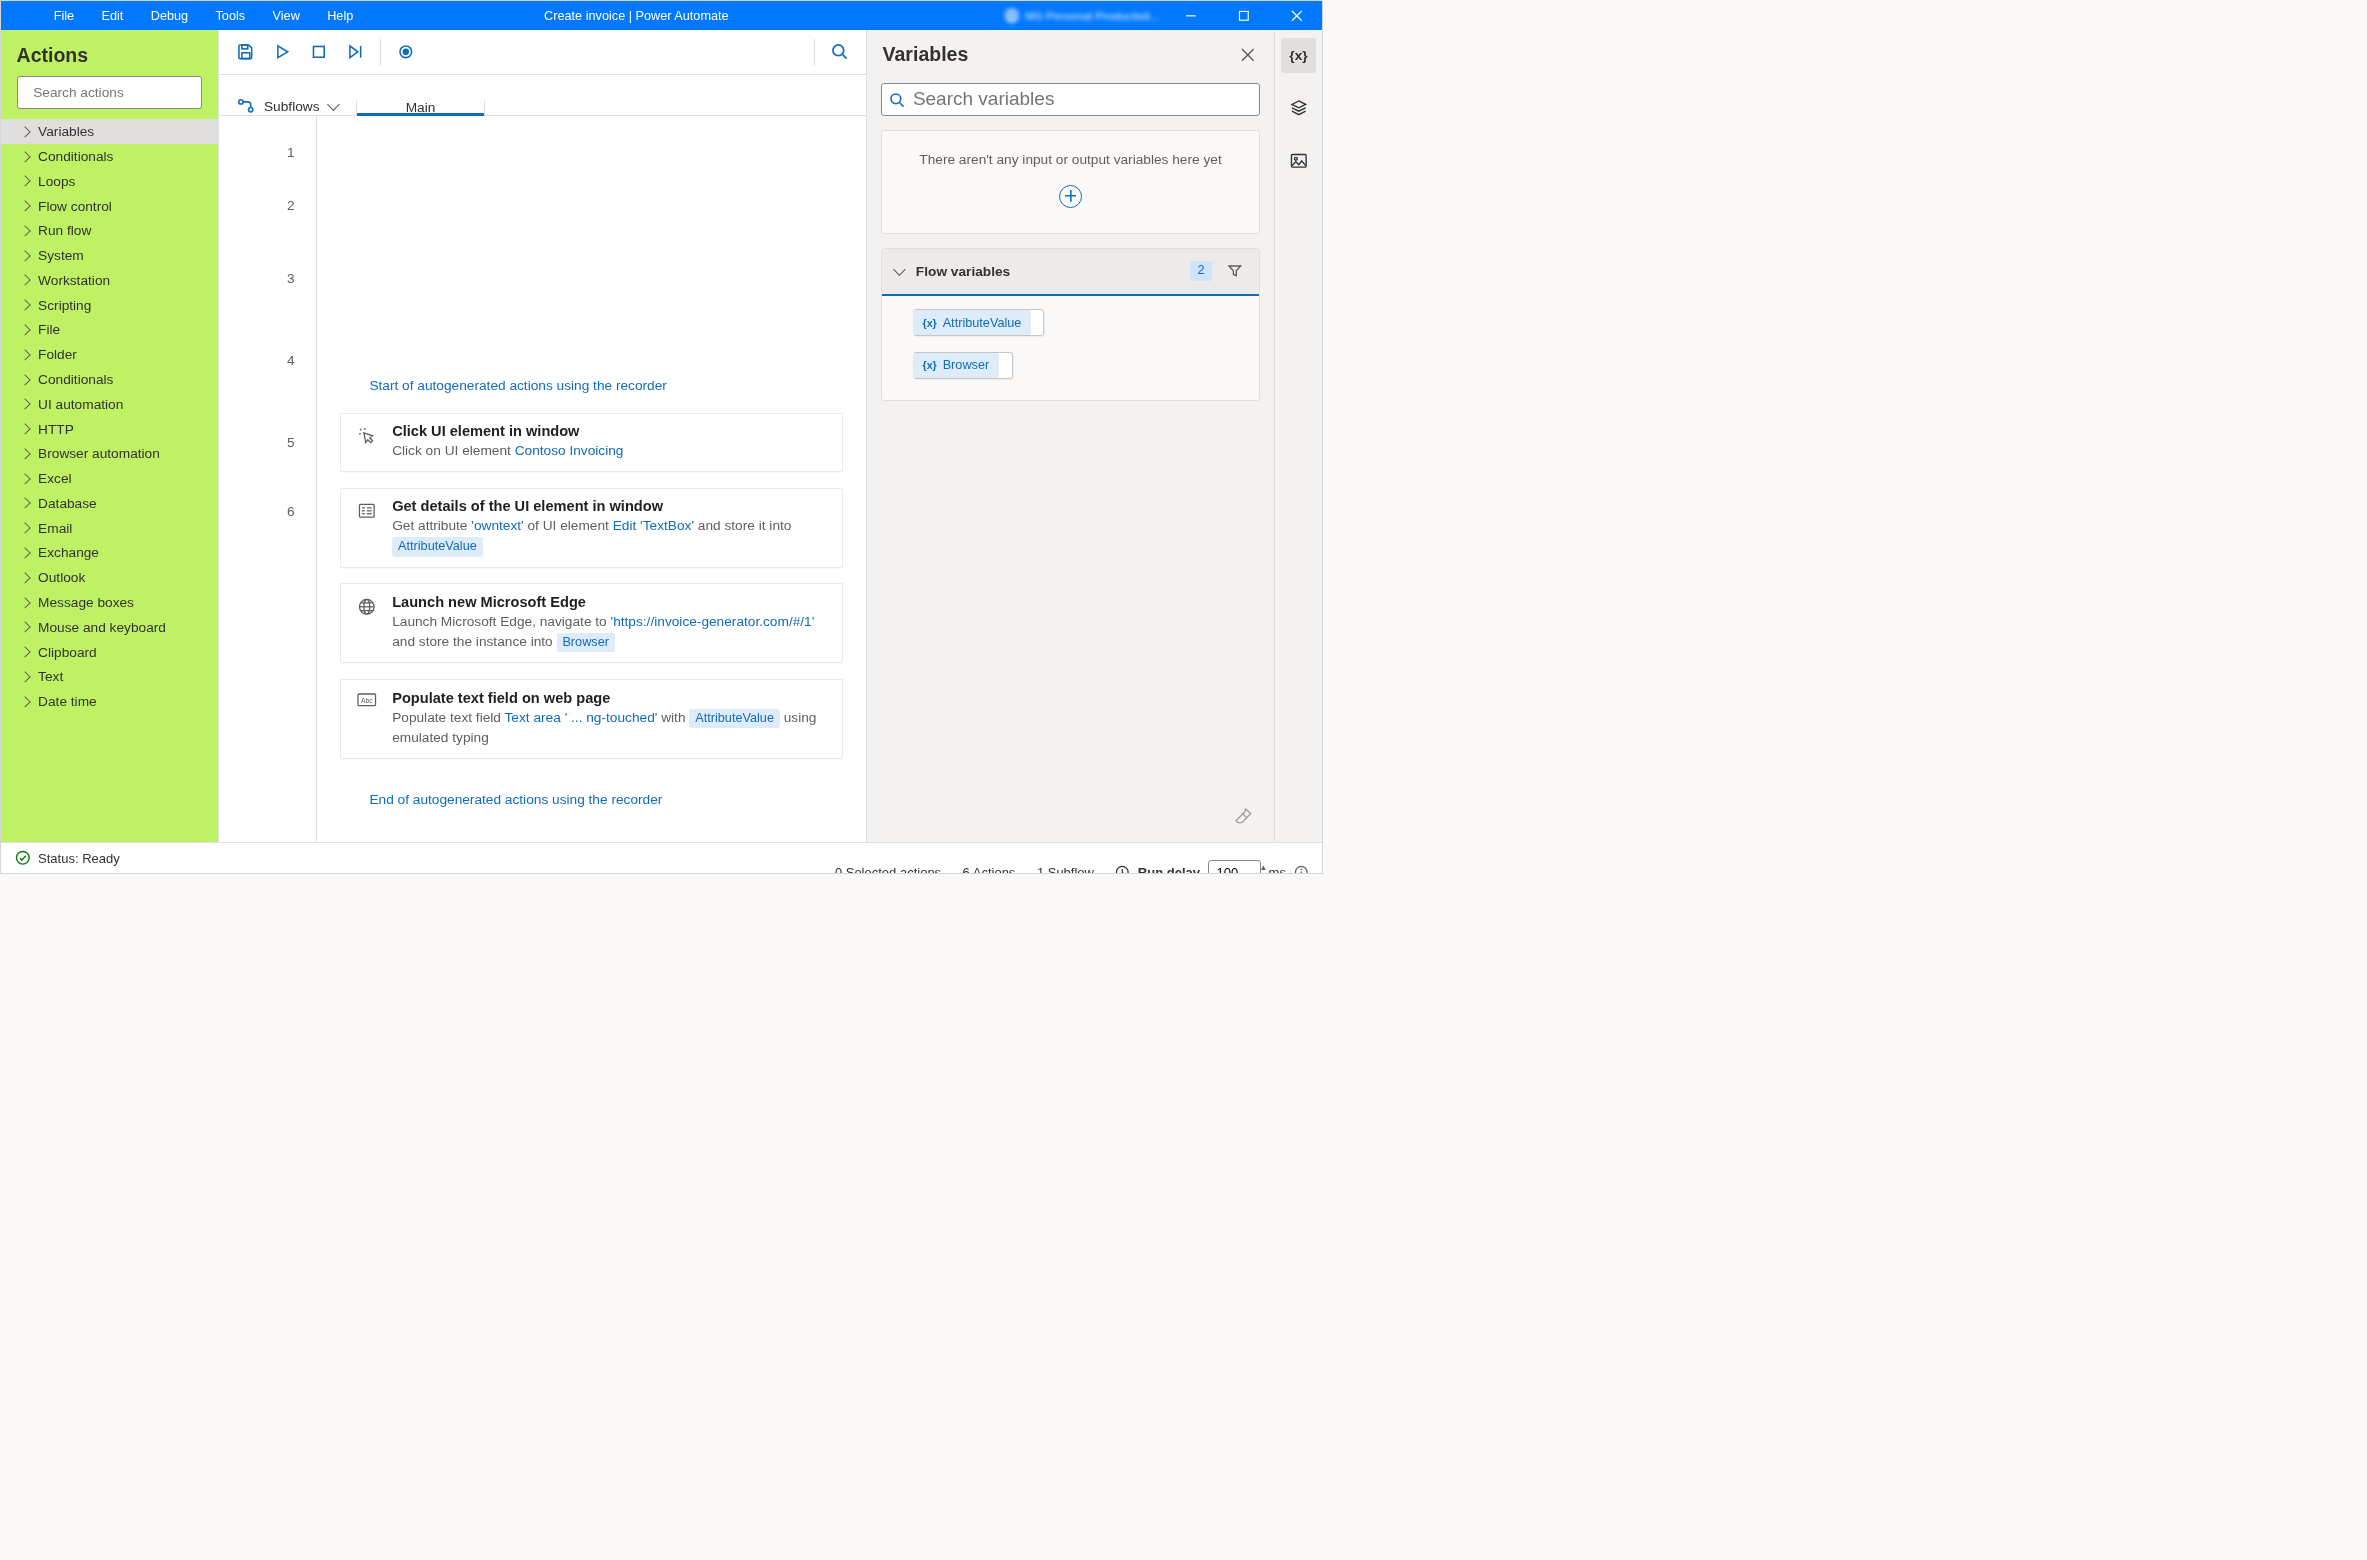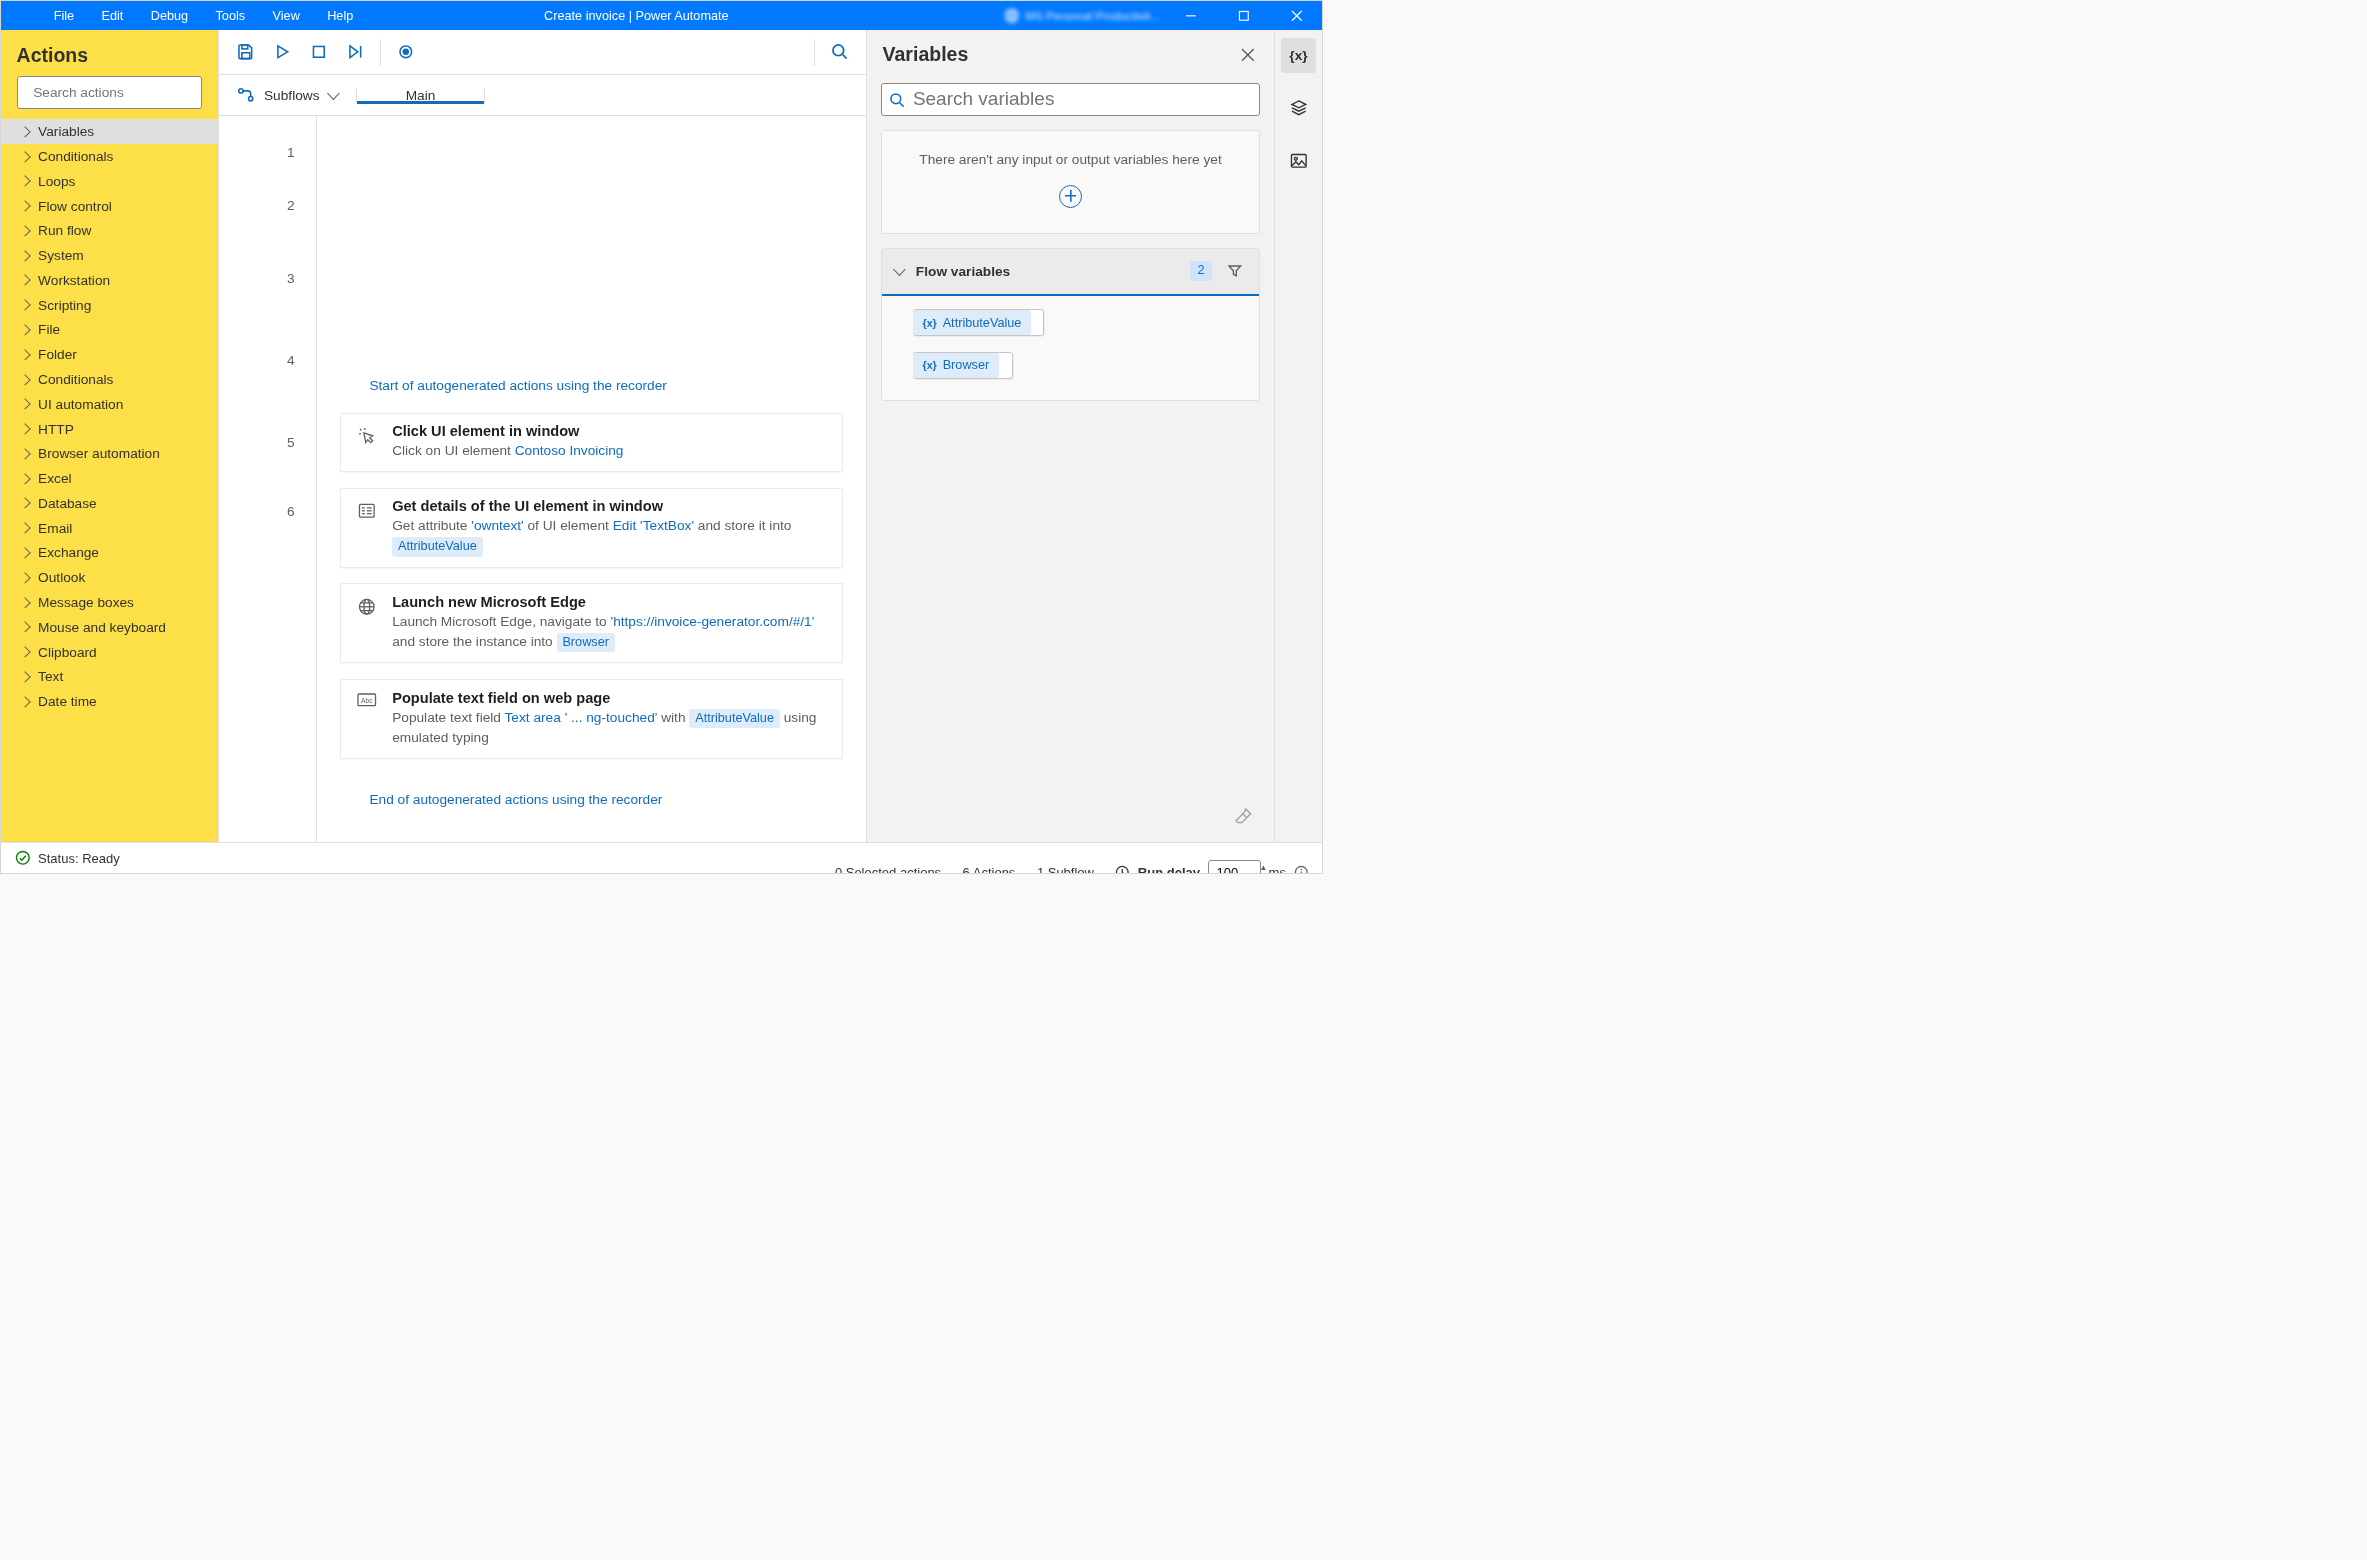--- a/index.html
+++ b/index.html
@@ -12,37 +12,37 @@
   .titlebar-menu-item { padding: 5.9px 13.7px; cursor: pointer; }
   .titlebar-title { flex: 1; text-align: center; padding-right: 98px; }
   .titlebar-right { display: flex; align-items: center; gap: 9.8px; padding-right: 3.9px; }
   .titlebar-user { display: flex; align-items: center; gap: 5.9px; font-size: 11.7px; filter: blur(2px); opacity: 0.9; }
   .win-btn { width: 43px; height: 29px; display: flex; align-items: center; justify-content: center; cursor: pointer; }
 
   
   .body { flex: 1; display: flex; min-height: 0; }
 
   
-  .actions-panel { width: 218px; background: #fde047; display: flex; flex-direction: column; border-right: 1px solid #e1dfdd; }
+  .actions-panel { width: 218px; background: #bef264; display: flex; flex-direction: column; border-right: 1px solid #e1dfdd; }
   .panel-title { font-size: 19.5px; font-weight: 600; padding: 13.7px 15.6px 9.8px 15.6px; }
   .search-box { margin: 0 15.6px 9.8px 15.6px; height: 33px; border: 1px solid #8a8886; border-radius: 2.9px; background: #fff; display: flex; align-items: center; padding: 0 7.8px; gap: 7.8px; }
   .search-box input { border: none; outline: none; flex: 1; font-size: 13.7px; color: #605e5c; background: transparent; }
   .action-tree { flex: 1; overflow-y: auto; padding-bottom: 9.8px; }
   .action-row { display: flex; align-items: center; gap: 9.8px; padding: 4.9px 15.6px 4.9px 19.5px; cursor: pointer; font-size: 13.7px; }
   .action-row.selected { background: #e1dfdd; }
   .chev-r { width: 7.8px; height: 7.8px; border-right: 1.5px solid #605e5c; border-bottom: 1.5px solid #605e5c; transform: rotate(-45deg); flex-shrink: 0; }
 
   
   .designer { flex: 1; display: flex; flex-direction: column; min-width: 0; border-right: 1px solid #e1dfdd; }
   .toolbar { height: 45px; display: flex; align-items: center; padding: 0 9.8px; border-bottom: 1px solid #e1dfdd; gap: 3.9px; }
   .tool-btn { width: 33px; height: 33px; display: flex; align-items: center; justify-content: center; border-radius: 2.9px; cursor: pointer; color: #0f6cbd; }
   .tool-sep { width: 1px; height: 27px; background: #e1dfdd; margin: 0 3.9px; }
   .tool-spacer { flex: 1; }
 
-  .tabbar { height: 41px; display: flex; align-items: center; border-bottom: 1px solid #e1dfdd; }
+  .tabbar { height: 41px; display: flex; align-items: flex-end; border-bottom: 1px solid #e1dfdd; }
   .subflows-btn { display: flex; align-items: center; gap: 9.8px; padding: 0 17.6px; cursor: pointer; }
   .subflows-btn .flow-ic { color: #0f6cbd; }
   .tab { display: flex; align-items: center; padding: 0 49px; border-left: 1px solid #e1dfdd; border-right: 1px solid #e1dfdd; cursor: pointer; position: relative; }
   .tab.active::after { content: ""; position: absolute; left: 0; right: 0; bottom: -1px; height: 2.9px; background: #0f6cbd; }
 
   .canvas { flex: 1; display: flex; min-height: 0; overflow: auto; }
   .gutter { width: 98px; border-right: 1px solid #e1dfdd; padding-top: 15.6px; }
   .gutter-num { height: 66px; text-align: right; padding-right: 21.5px; color: #605e5c; font-size: 13.7px; display:flex; align-items:center; justify-content:flex-end;}
   .gutter-num.short { height: 41px; }
   .steps { flex: 1; padding: 15.6px 23.4px 15.6px 23.4px; display: flex; flex-direction: column; justify-content: flex-end; }

